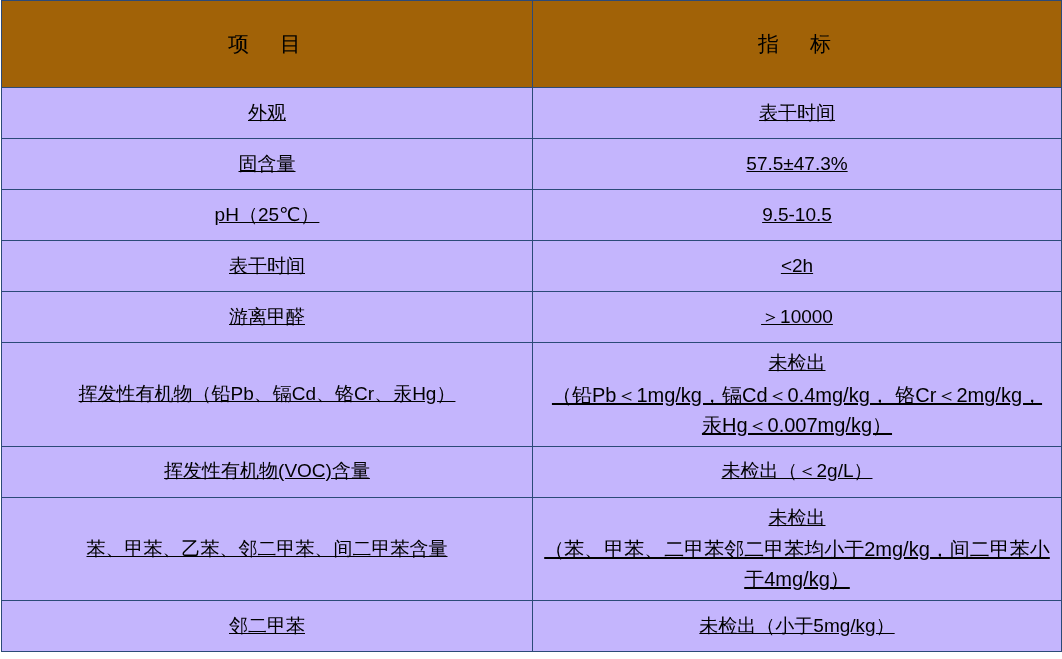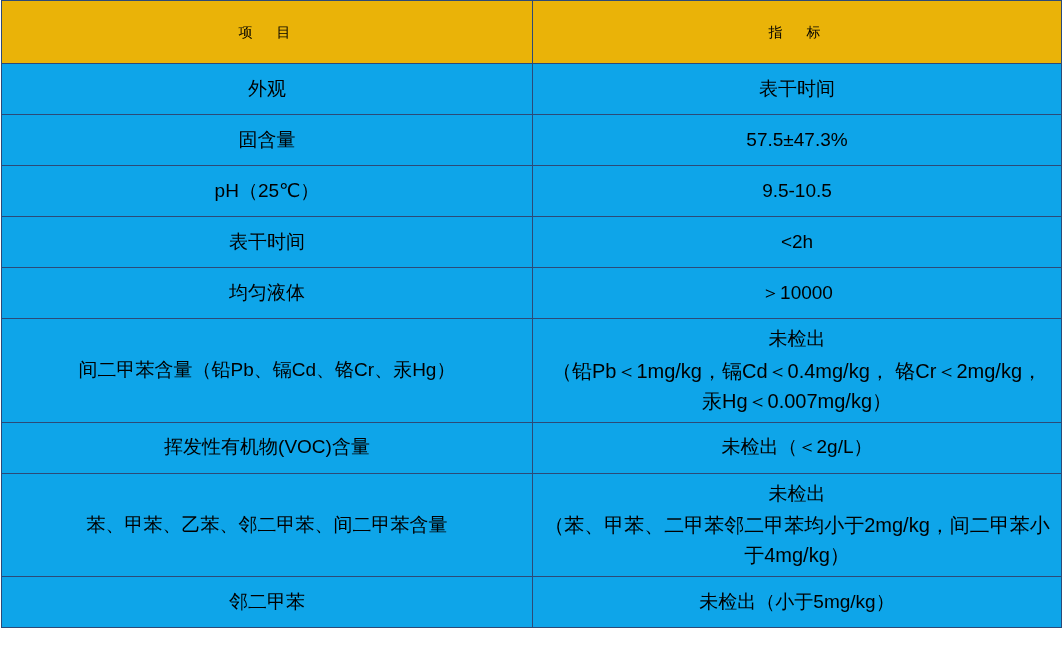--- a/index.html
+++ b/index.html
@@ -27,30 +27,31 @@
   .spec-table td {
     border: 1px solid #2c4a78;
     text-align: center;
     vertical-align: middle;
     color: #000000;
     font-weight: normal;
     padding: 6px 10px;
     line-height: 1.5;
   }
   .spec-table thead th {
-    background: #eab308;
-    font-size: 14px;
+    background: #a16207;
+    font-size: 21px;
     letter-spacing: 5px;
     height: 46px;
-    padding: 8px 10px;
+    padding: 20px 10px;
   }
   .spec-table tbody td {
-    background: #0ea5e9;
+    background: #c4b5fd;
     font-size: 19px;
     height: 38px;
+    text-decoration: underline;
   }
   .cell-multi {
     line-height: 1.55;
   }
   .cell-sub {
     font-size: 20px;
     display: block;
     margin-top: 2px;
   }
   .cell-main {
@@ -88,25 +89,25 @@
     </tr>
     <tr>
       <td>pH（25℃）</td>
       <td>9.5-10.5</td>
     </tr>
     <tr>
       <td>表干时间</td>
       <td>&lt;2h</td>
     </tr>
     <tr>
-      <td>均匀液体</td>
+      <td>游离甲醛</td>
       <td>＞10000</td>
     </tr>
     <tr class="tall-row">
-      <td>间二甲苯含量（铅Pb、镉Cd、铬Cr、汞Hg）</td>
+      <td>挥发性有机物（铅Pb、镉Cd、铬Cr、汞Hg）</td>
       <td class="cell-multi">
         <span class="cell-main">未检出</span>
         <span class="cell-sub">（铅Pb＜1mg/kg，镉Cd＜0.4mg/kg， 铬Cr＜2mg/kg，汞Hg＜0.007mg/kg）</span>
       </td>
     </tr>
     <tr>
       <td>挥发性有机物(VOC)含量</td>
       <td>未检出（＜2g/L）</td>
     </tr>
     <tr class="tall-row-2">

